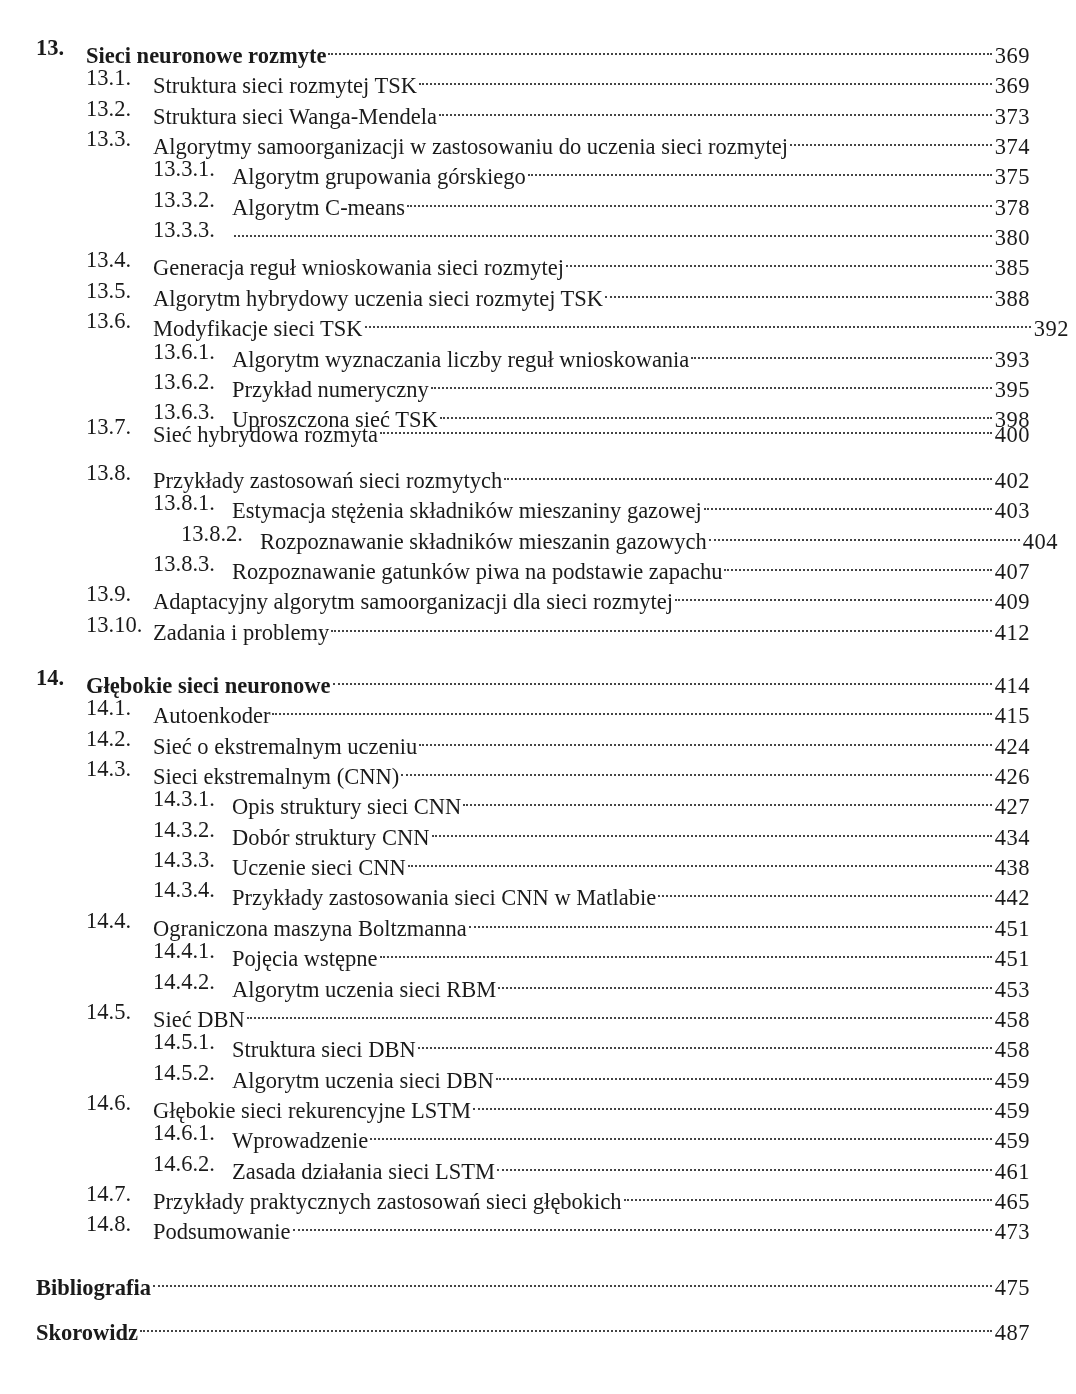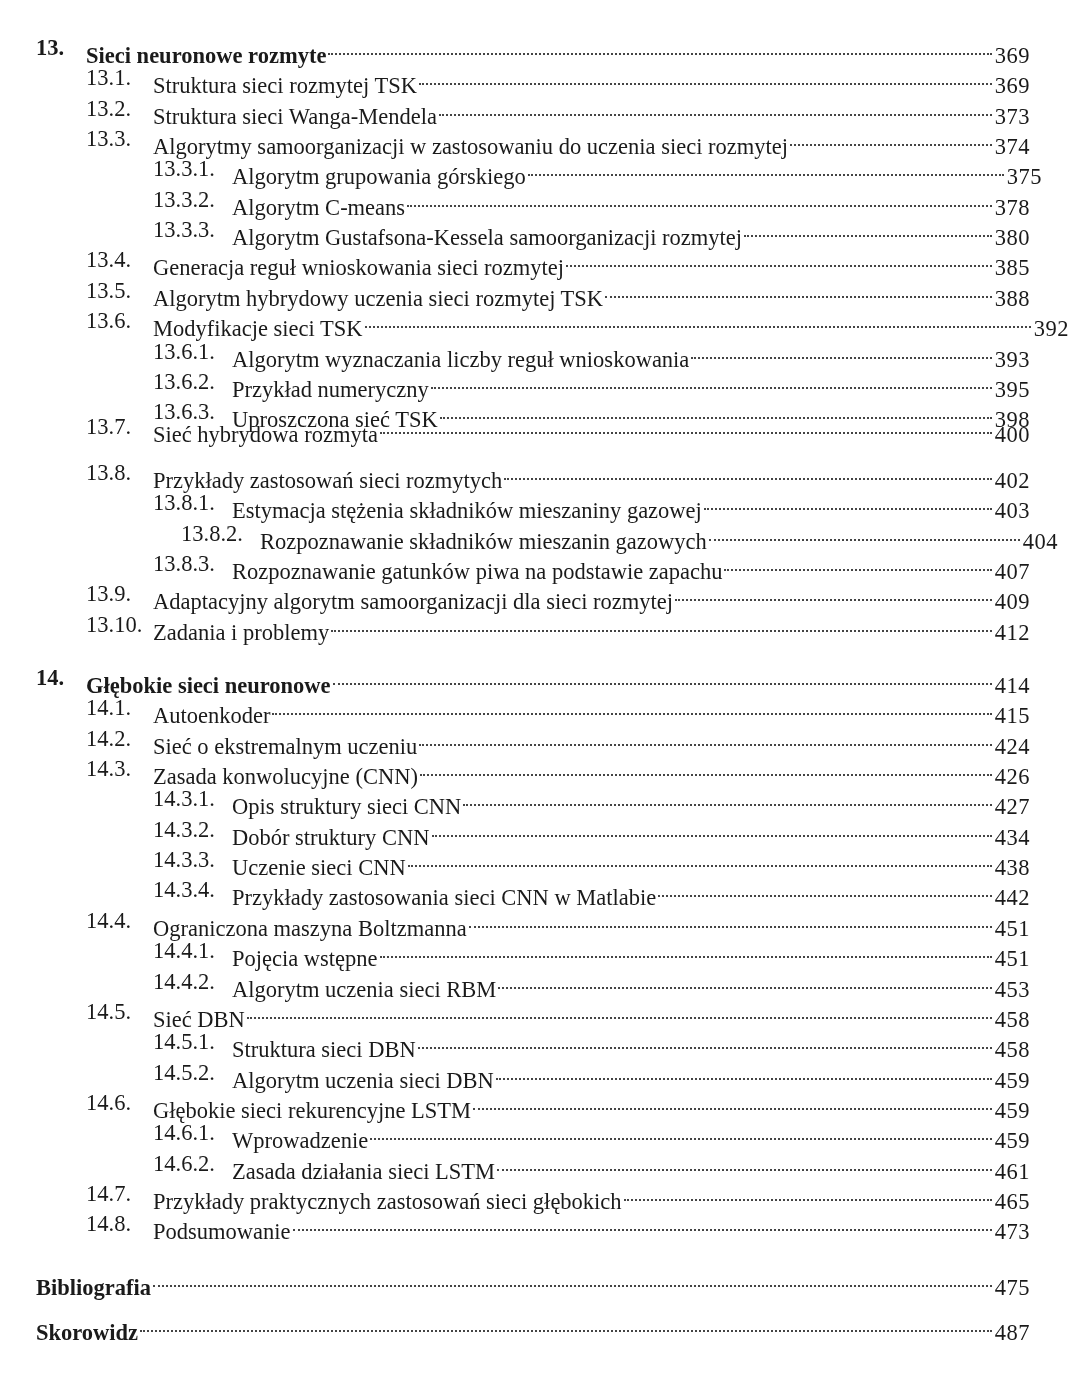--- a/index.html
+++ b/index.html
@@ -76,40 +76,39 @@
       </span>
     </div>
     <div class="row lvl1" style="top: 124px;">
       <span class="num">13.3.</span>
       <span class="entry">
         <span class="title">Algorytmy samoorganizacji w zastosowaniu do uczenia sieci rozmytej</span>
         <span class="leader"></span>
         <span class="page">374</span>
       </span>
     </div>
-    <div class="row lvl2" style="top: 154px; padding-left: 12px;">
+    <div class="row lvl2" style="top: 154px;">
       <span class="num">13.3.1.</span>
       <span class="entry">
         <span class="title">Algorytm grupowania górskiego</span>
         <span class="leader"></span>
         <span class="page">375</span>
       </span>
     </div>
     <div class="row lvl2" style="top: 185px;">
       <span class="num">13.3.2.</span>
       <span class="entry">
         <span class="title">Algorytm C-means</span>
         <span class="leader"></span>
         <span class="page">378</span>
       </span>
     </div>
     <div class="row lvl2" style="top: 215px;">
       <span class="num">13.3.3.</span>
       <span class="entry">
-        <span class="title">Algorytm Gustafsona-Kessela samoorganizacji rozmytej</span>
         <span class="leader"></span>
         <span class="page">380</span>
       </span>
     </div>
     <div class="row lvl1" style="top: 245px;">
       <span class="num">13.4.</span>
       <span class="entry">
         <span class="title">Generacja reguł wnioskowania sieci rozmytej</span>
         <span class="leader"></span>
         <span class="page">385</span>
@@ -231,21 +230,21 @@
       <span class="num">14.2.</span>
       <span class="entry">
         <span class="title">Sieć o ekstremalnym uczeniu</span>
         <span class="leader"></span>
         <span class="page">424</span>
       </span>
     </div>
     <div class="row lvl1" style="top: 754px;">
       <span class="num">14.3.</span>
       <span class="entry">
-        <span class="title">Zasada konwolucyjne (CNN)</span>
+        <span class="title">Sieci ekstremalnym (CNN)</span>
         <span class="leader"></span>
         <span class="page">426</span>
       </span>
     </div>
     <div class="row lvl2" style="top: 784px;">
       <span class="num">14.3.1.</span>
       <span class="entry">
         <span class="title">Opis struktury sieci CNN</span>
         <span class="leader"></span>
         <span class="page">427</span>

